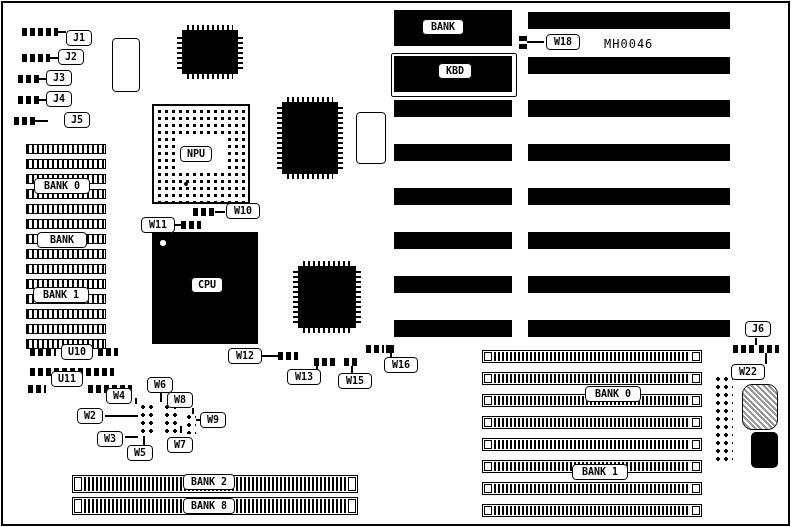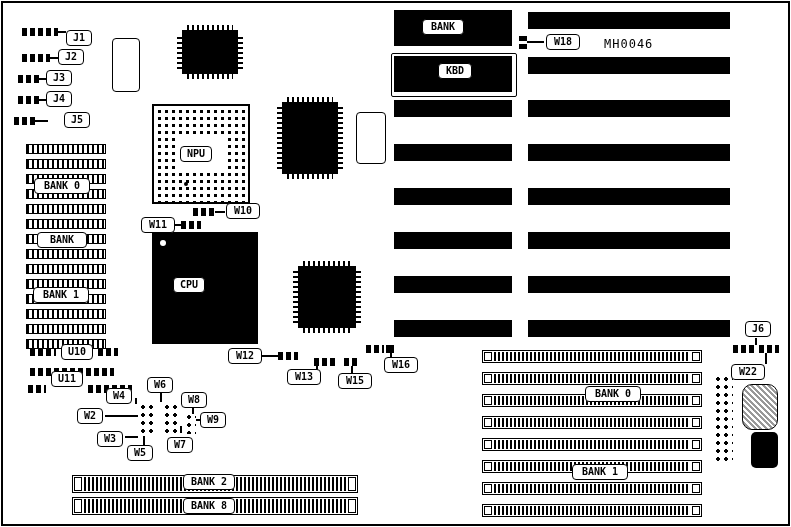--- a/index.html
+++ b/index.html
@@ -101,21 +101,21 @@
 
 <div class="prow" style="left:193px;top:208px;width:22px"></div>
 <div class="ln" style="left:215px;top:211px;width:10px;height:2px"></div>
 <div class="lbl" style="left:226px;top:203px;width:26px">W10</div>
 <div class="lbl" style="left:141px;top:217px;width:26px">W11</div>
 <div class="ln" style="left:175px;top:224px;width:6px;height:2px"></div>
 <div class="prow" style="left:181px;top:221px;width:20px"></div>
 
 <div class="blk" style="left:152px;top:232px;width:106px;height:112px"></div>
 <div class="wdot" style="left:160px;top:240px;width:6px;height:6px"></div>
-<div class="lbl" style="left:173px;top:277px;width:24px">CPU</div>
+<div class="lbl" style="left:191px;top:277px;width:24px">CPU</div>
 
 <div class="blk" style="left:394px;top:10px;width:118px;height:36px"></div>
 <div class="lbl" style="left:422px;top:19px;width:34px">BANK</div>
 <div class="obox" style="left:391px;top:53px;width:124px;height:42px;border-radius:2px"></div>
 <div class="blk" style="left:394px;top:56px;width:118px;height:36px"></div>
 <div class="lbl" style="left:438px;top:63px;width:26px">KBD</div>
 
 <div class="pcol" style="left:519px;top:36px;height:13px"></div>
 <div class="ln" style="left:527px;top:41px;width:17px;height:2px"></div>
 <div class="lbl" style="left:546px;top:34px;width:26px">W18</div>
@@ -192,21 +192,21 @@
 <div class="lbl" style="left:51px;top:371px;width:24px">U11</div>
 <div class="prow" style="left:88px;top:385px;width:44px"></div>
 
 <div class="jgrid" style="left:138px;top:402px;width:16px;height:32px"></div>
 <div class="jgrid" style="left:162px;top:402px;width:16px;height:32px"></div>
 <div class="jgrid" style="left:184px;top:412px;width:12px;height:22px"></div>
 <div class="lbl" style="left:106px;top:388px;width:18px">W4</div>
 <div class="ln" style="left:135px;top:398px;width:2px;height:6px"></div>
 <div class="lbl" style="left:147px;top:377px;width:18px">W6</div>
 <div class="ln" style="left:160px;top:393px;width:2px;height:9px"></div>
-<div class="lbl" style="left:181px;top:392px;width:18px">W8</div>
+<div class="lbl" style="left:167px;top:392px;width:18px">W8</div>
 <div class="ln" style="left:192px;top:408px;width:2px;height:6px"></div>
 <div class="lbl" style="left:77px;top:408px;width:18px">W2</div>
 <div class="ln" style="left:105px;top:415px;width:33px;height:2px"></div>
 <div class="lbl" style="left:97px;top:431px;width:18px">W3</div>
 <div class="ln" style="left:125px;top:436px;width:13px;height:2px"></div>
 <div class="lbl" style="left:127px;top:445px;width:18px">W5</div>
 <div class="ln" style="left:143px;top:436px;width:2px;height:9px"></div>
 <div class="lbl" style="left:167px;top:437px;width:18px">W7</div>
 <div class="ln" style="left:180px;top:426px;width:2px;height:7px"></div>
 <div class="lbl" style="left:200px;top:412px;width:18px">W9</div>

